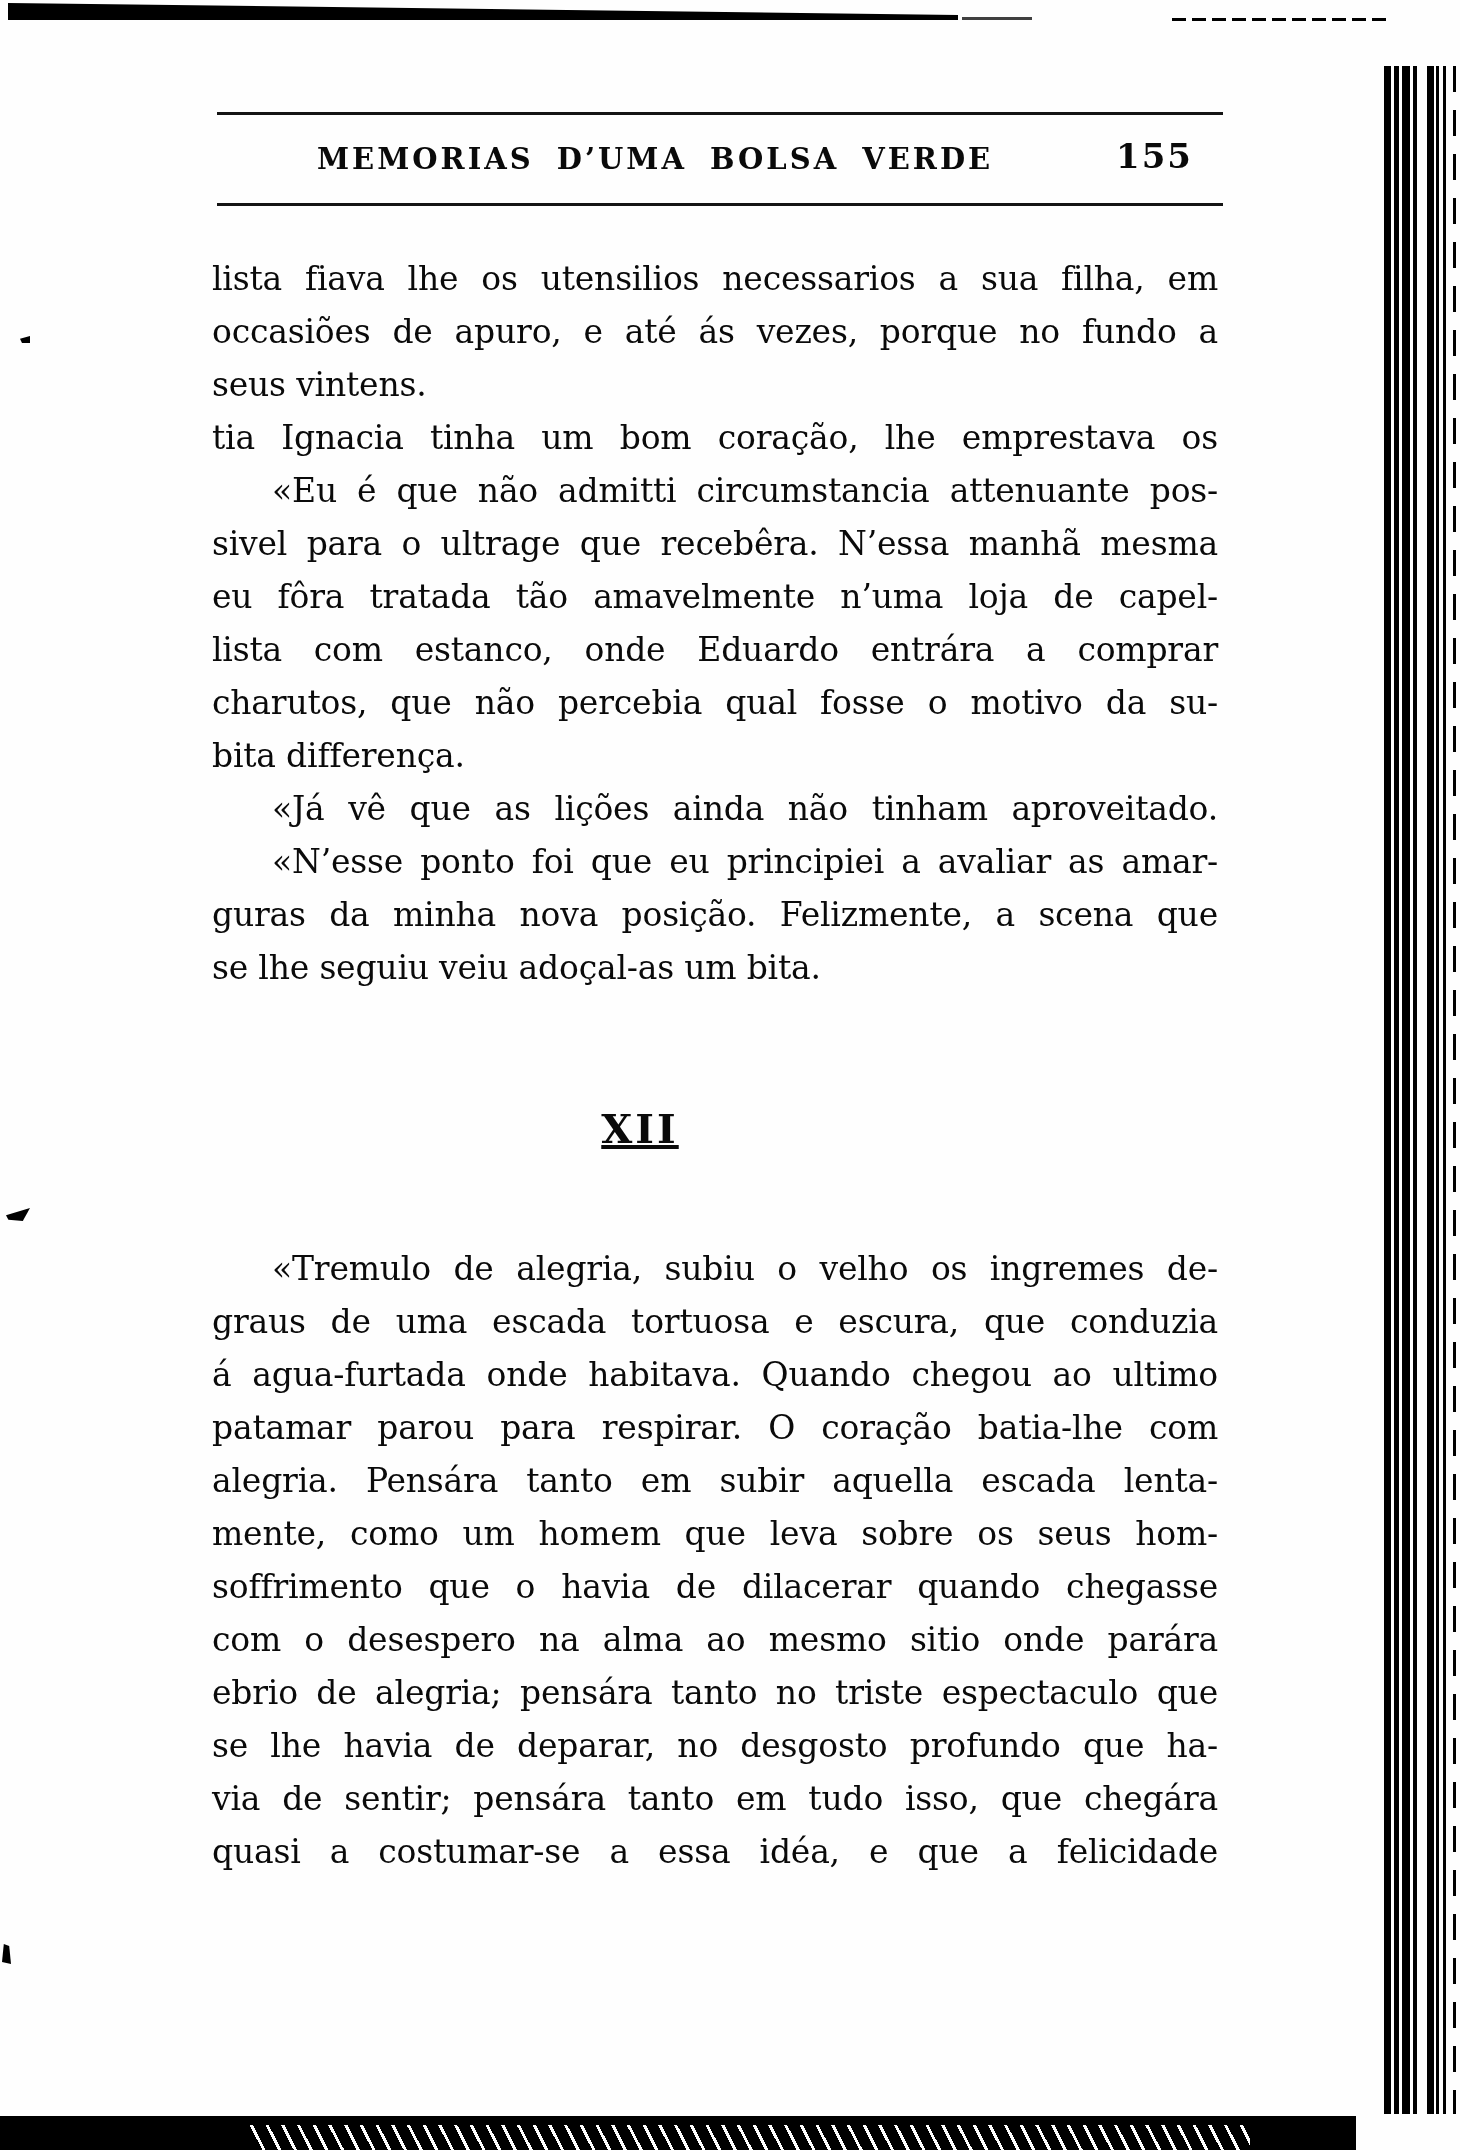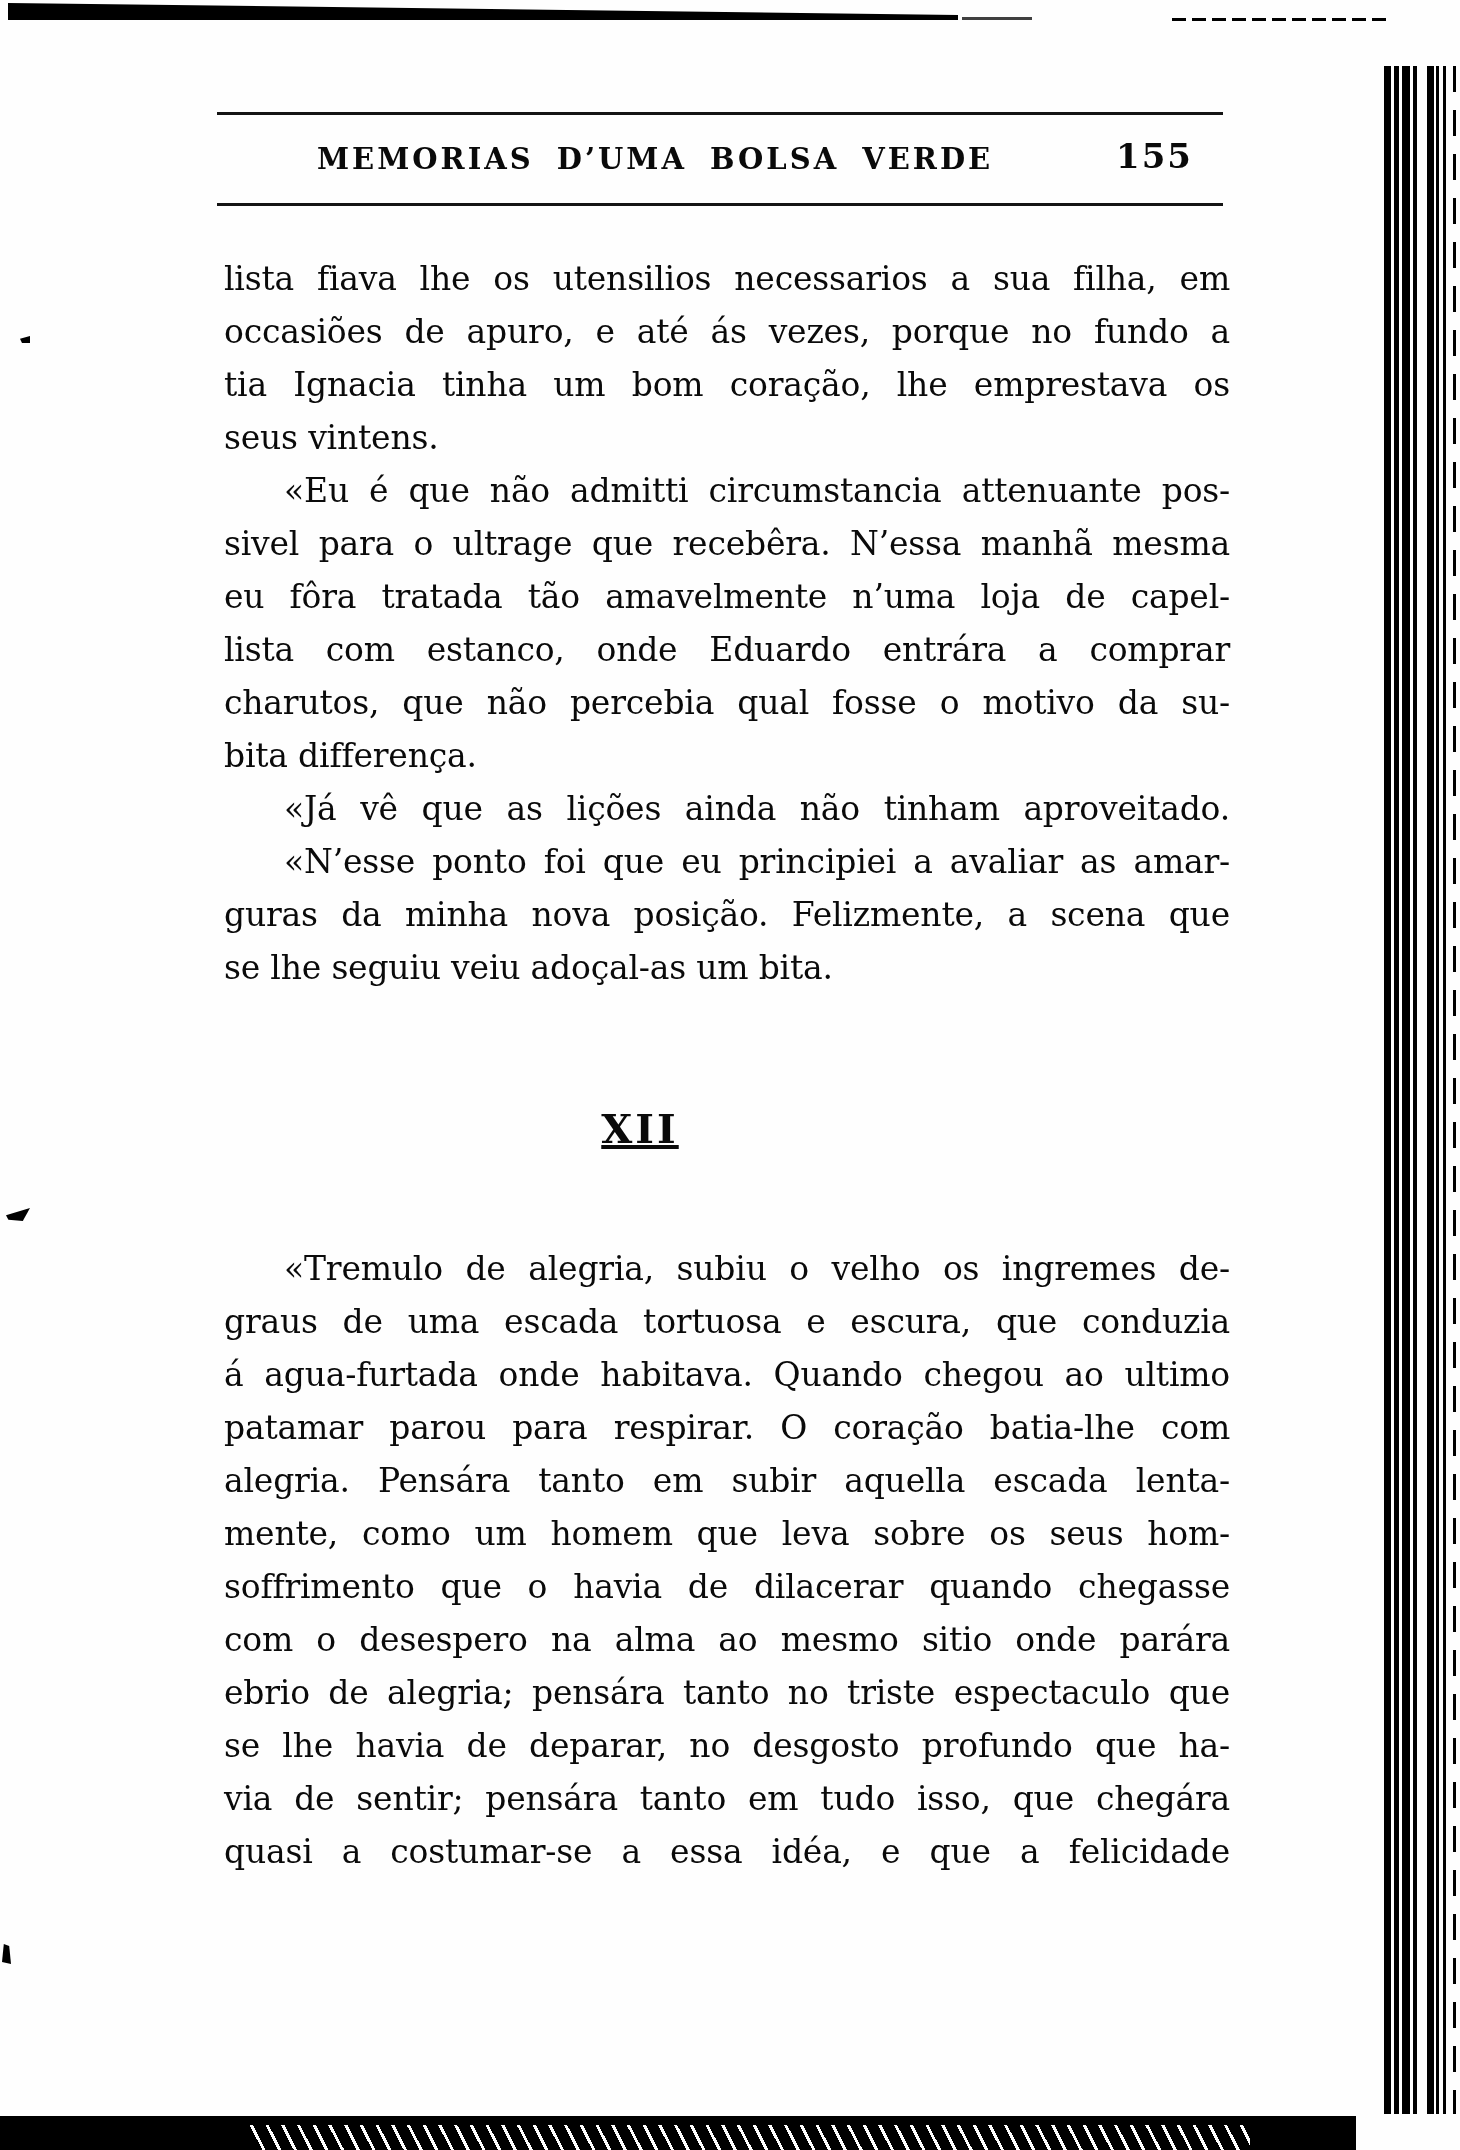--- a/index.html
+++ b/index.html
@@ -51,21 +51,21 @@
   .rule-bottom { top:203px; }
   .running-head { position:absolute; left:217px; top:128px; width:1006px; height:70px; }
   .running-title {
     position:absolute; left:100px; top:14px;
     font-size:29px; font-weight:700; letter-spacing:3px; word-spacing:10px;
     white-space:nowrap;
   }
   .page-number { position:absolute; right:30px; top:8px; font-size:34px; font-weight:700; letter-spacing:2px; }
 
   
-  .textblock { position:absolute; left:224px; width:1006px; }
+  .textblock { position:absolute; left:212px; width:1006px; }
   #body-before { top:252px; }
   #body-after  { top:1242px; }
   .line {
     height:53px; line-height:53px;
     font-size:33px; letter-spacing:-0.2px;
     text-align:justify; text-align-last:justify;
     white-space:nowrap; overflow:visible;
   }
   .line.para-end { text-align:left; text-align-last:left; }
   .line.indent { text-indent:60px; }
@@ -102,22 +102,22 @@
   <div class="running-head">
     <span class="running-title">MEMORIAS D’UMA BOLSA VERDE</span>
     <span class="page-number">155</span>
   </div>
   <div class="rule rule-bottom"></div>
 
   <div id="body-before" class="textblock">
       <div>
         <div class="line">lista fiava lhe os utensilios necessarios a sua filha, em</div>
         <div class="line">occasiões de apuro, e até ás vezes, porque no fundo a</div>
+        <div class="line para-end">seus vintens.</div>
         <div class="line">tia Ignacia tinha um bom coração, lhe emprestava os</div>
-        <div class="line para-end">seus vintens.</div>
       </div>
       <div>
         <div class="line indent">«Eu é que não admitti circumstancia attenuante pos-</div>
         <div class="line">sivel para o ultrage que recebêra. N’essa manhã mesma</div>
         <div class="line">eu fôra tratada tão amavelmente n’uma loja de capel-</div>
         <div class="line">lista com estanco, onde Eduardo entrára a comprar</div>
         <div class="line">charutos, que não percebia qual fosse o motivo da su-</div>
         <div class="line para-end">bita differença.</div>
       </div>
       <div>

